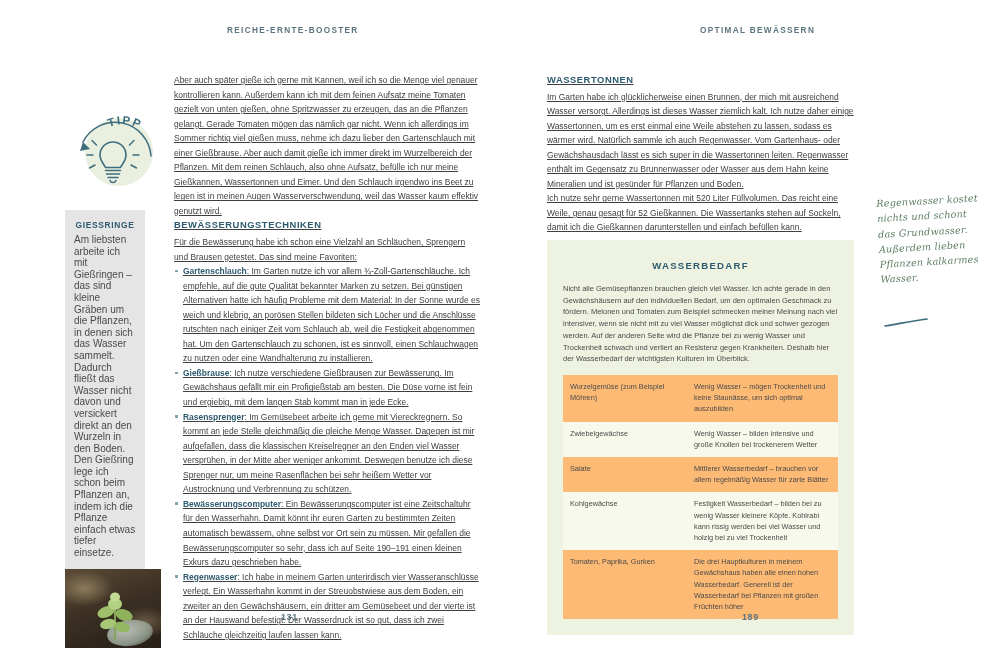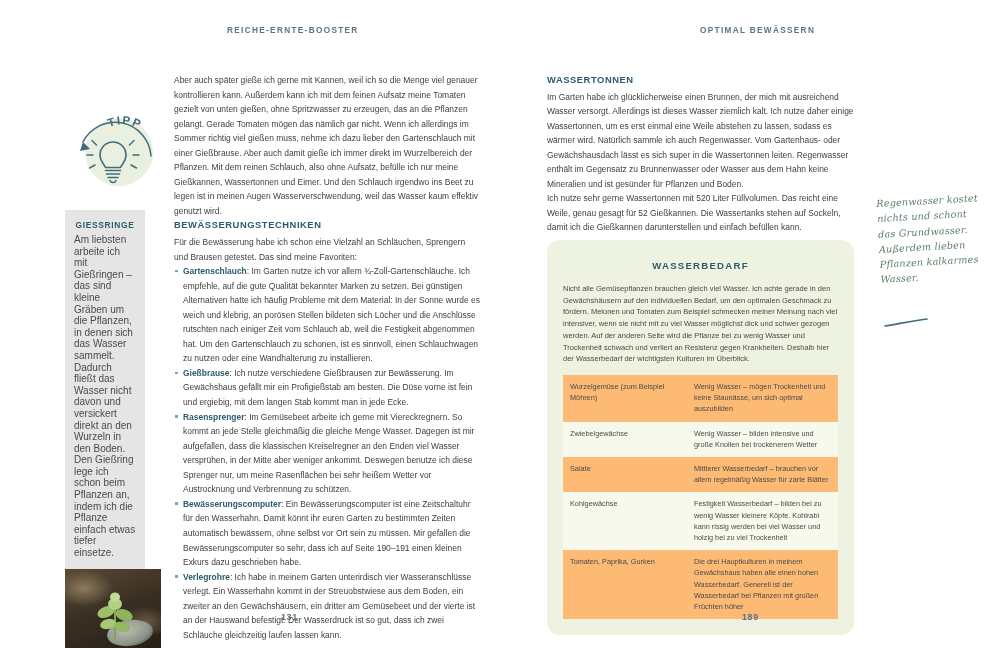--- a/index.html
+++ b/index.html
@@ -58,20 +58,21 @@
   .folio-right { left: 742px; }
 
   
   .col {
     position: absolute;
     font-size: 8.45px;
     line-height: 14.55px;
     color: #3f3f3f;
     text-align: left;
     hyphens: none;
+    text-decoration: underline;
   }
   .col p { margin: 0; }
 
   .col-left {
     left: 137px;
     top: 73px;
     width: 307px;
   }
   .col-right {
     left: 547px;
@@ -192,21 +193,20 @@
 
   
   .wb-box {
     position: absolute;
     left: 547px;
     top: 240px;
     width: 307px;
     background: #eef2e0;
     box-sizing: border-box;
     padding: 16px 16px 16px 16px;
-    border-radius: 13px;
   }
   .wb-title {
     font-size: 9.6px;
     font-weight: bold;
     letter-spacing: 1.25px;
     color: #2d5a6e;
     text-align: center;
     margin: 4px 0 12px 0;
   }
   .wb-intro {
@@ -328,21 +328,21 @@
         <li>
           <span class="lbl">Gießbrause</span><span>: </span><span>Ich nutze verschiedene Gießbrausen zur Bewässerung. Im Gewächshaus gefällt mir ein Profigießstab am besten. Die Düse vorne ist fein und ergiebig, mit dem langen Stab kommt man in jede Ecke.</span>
         </li>
         <li>
           <span class="lbl">Rasensprenger</span><span>: </span><span>Im Gemüsebeet arbeite ich gerne mit Viereckregnern. So kommt an jede Stelle gleichmäßig die gleiche Menge Wasser. Dagegen ist mir aufgefallen, dass die klassischen Kreiselregner an den Enden viel Wasser versprühen, in der Mitte aber weniger ankommt. Deswegen benutze ich diese Sprenger nur, um meine Rasenflächen bei sehr heißem Wetter vor Austrocknung und Verbrennung zu schützen.</span>
         </li>
         <li>
           <span class="lbl">Bewässerungscomputer</span><span>: </span><span>Ein Bewässerungscomputer ist eine Zeitschaltuhr für den Wasserhahn. Damit könnt ihr euren Garten zu bestimmten Zeiten automatisch bewässern, ohne selbst vor Ort sein zu müssen. Mir gefallen die Bewässerungscomputer so sehr, dass ich auf Seite 190–191 einen kleinen Exkurs dazu geschrieben habe.</span>
         </li>
         <li>
-          <span class="lbl">Verlegrohre</span><span>: </span><span>Ich habe in meinem Garten unterirdisch vier Wasseranschlüsse verlegt. Ein Wasserhahn kommt in der Streuobstwiese aus dem Boden, ein zweiter an den Gewächshäusern, ein dritter am Gemüsebeet und der vierte ist an der Hauswand befestigt. Der Wasserdruck ist so gut, dass ich zwei Schläuche gleichzeitig laufen lassen kann.</span>
+          <span class="lbl">Regenwasser</span><span>: </span><span>Ich habe in meinem Garten unterirdisch vier Wasseranschlüsse verlegt. Ein Wasserhahn kommt in der Streuobstwiese aus dem Boden, ein zweiter an den Gewächshäusern, ein dritter am Gemüsebeet und der vierte ist an der Hauswand befestigt. Der Wasserdruck ist so gut, dass ich zwei Schläuche gleichzeitig laufen lassen kann.</span>
         </li>
       </ul>
     </div>
 
     <div class="folio folio-left">131</div>
   </div>
 
   <div class="page page-right">
   </div>
 </div>

